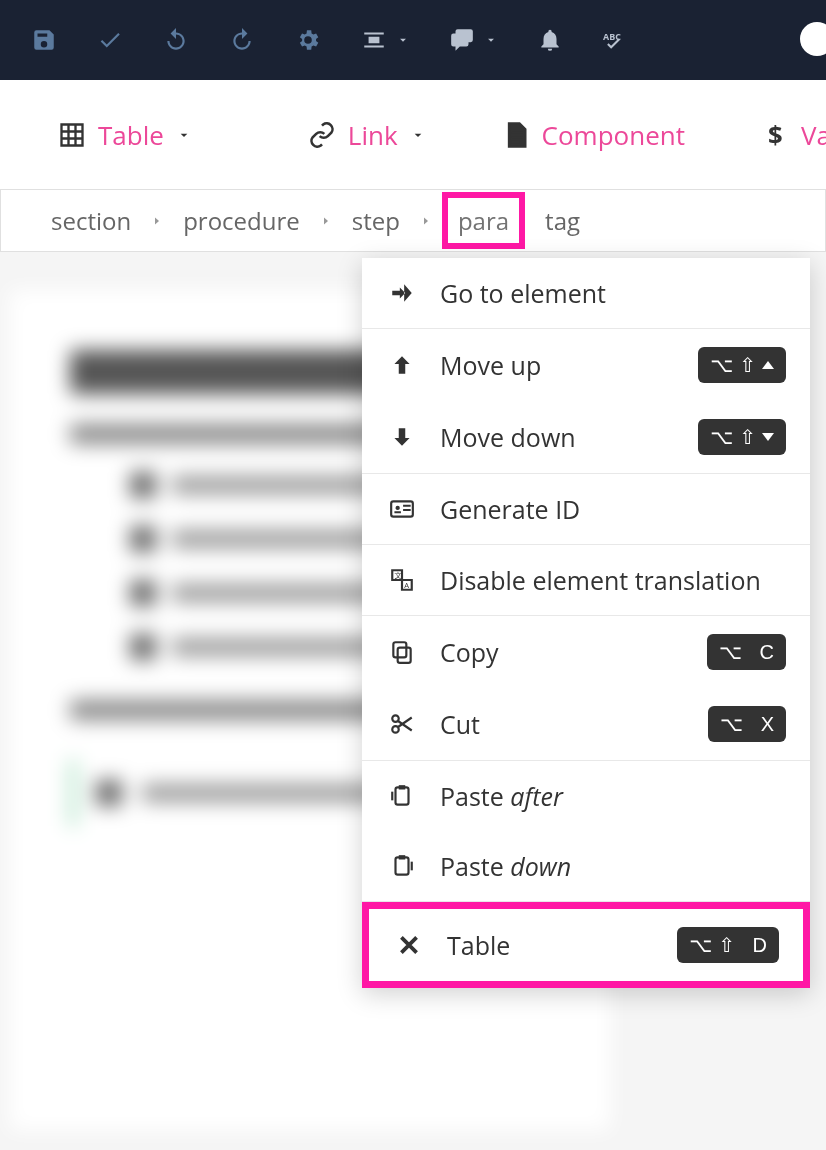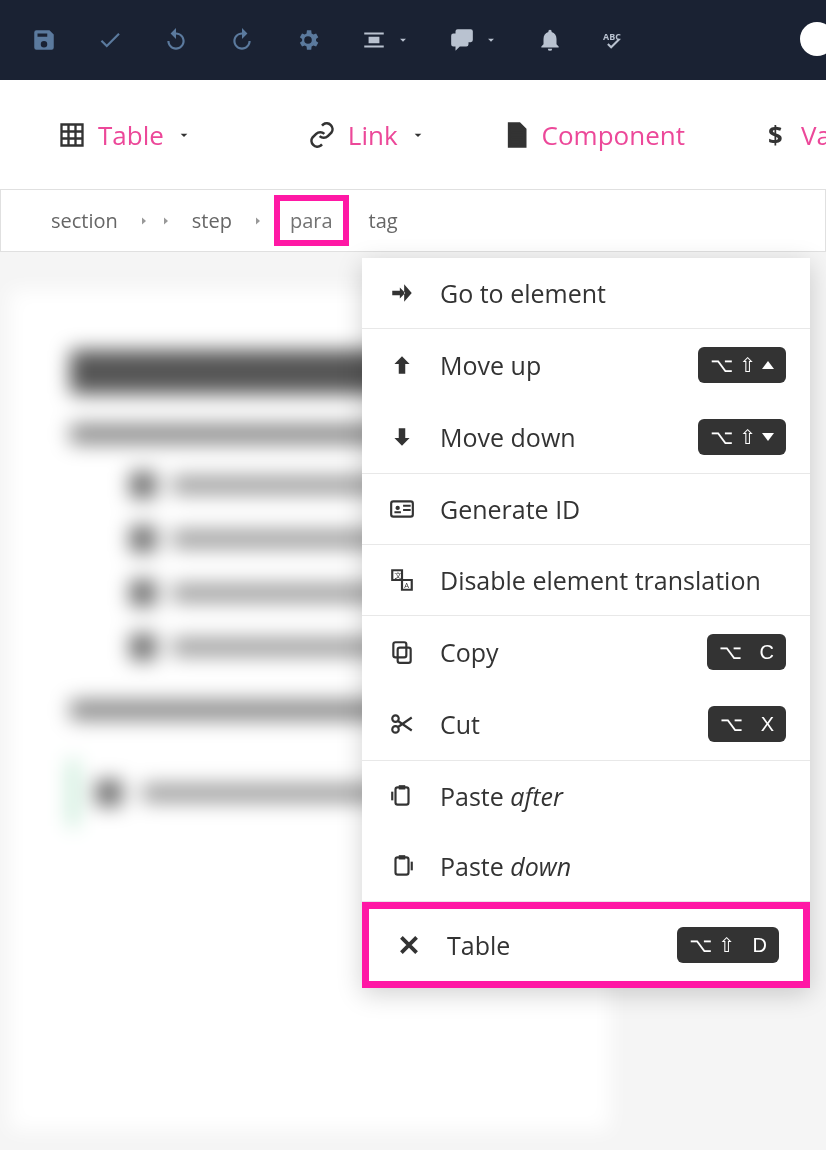--- a/index.html
+++ b/index.html
@@ -58,21 +58,21 @@
   }
 
   
   .breadcrumb-bar {
     background: #fff;
     border: 1px solid #e0e0e0;
     border-top: none;
     height: 62px;
     display: flex; align-items: center;
     padding: 0 40px;
-    font-size: 20px; color: #666;
+    font-size: 24px; color: #666;
     gap: 10px;
   }
   .breadcrumb-bar .crumb { padding: 6px 10px; cursor: pointer; }
   .breadcrumb-bar svg.caret { width: 12px; height: 12px; fill: #999; }
   .highlight-box {
     border: 6px solid #ff18a5;
     padding: 2px 10px;
     color: #737373;
   }
 
@@ -229,20 +229,21 @@
       </svg>
     <span>Variable</span>
   </div>
 </div>
 
 <div class="breadcrumb-bar">
   <span class="crumb">section</span>
   <svg class="caret" viewBox="0 0 24 24">
       <path d="M8 5l8 7-8 7z"></path>
     </svg>
+  <span class="crumb">procedure</span>
   <svg class="caret" viewBox="0 0 24 24">
       <path d="M8 5l8 7-8 7z"></path>
     </svg>
   <span class="crumb">step</span>
   <svg class="caret" viewBox="0 0 24 24">
       <path d="M8 5l8 7-8 7z"></path>
     </svg>
   <span class="crumb highlight-box">para</span>
   <span class="crumb">tag</span>
 </div>

